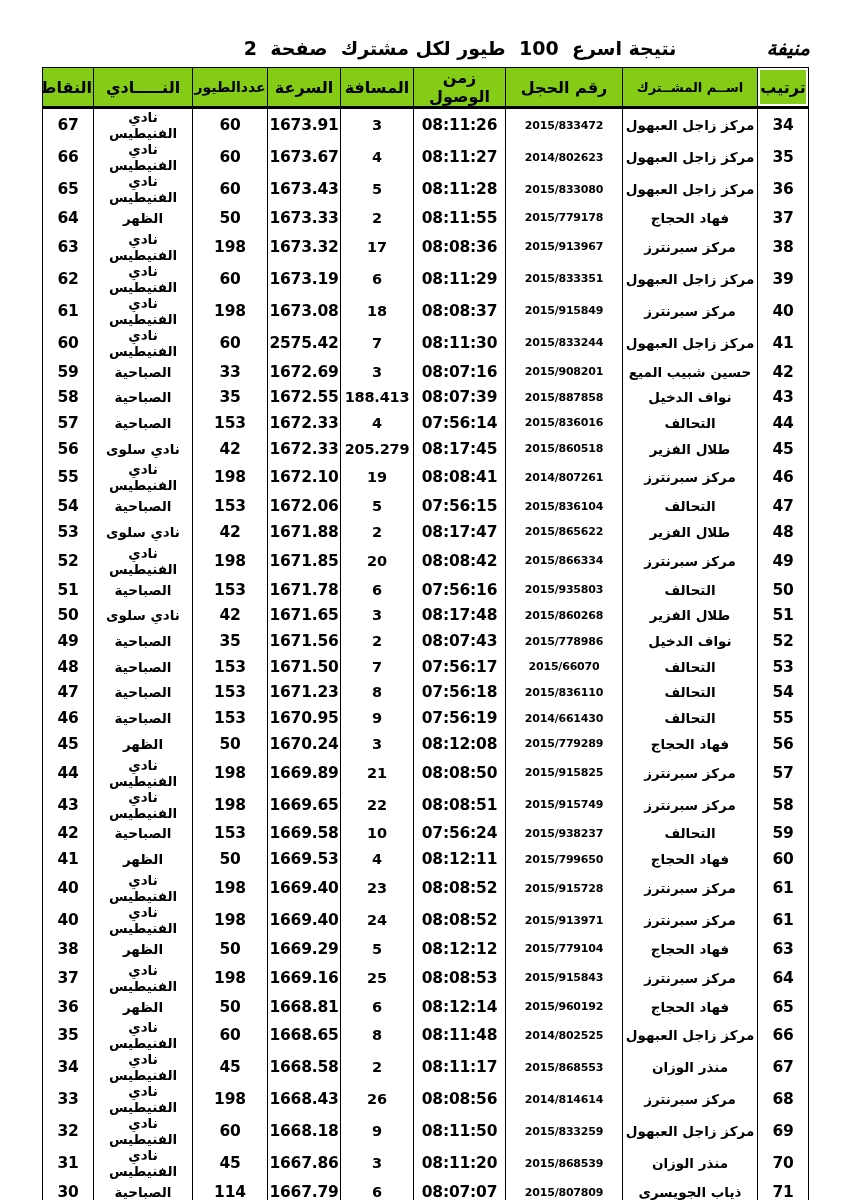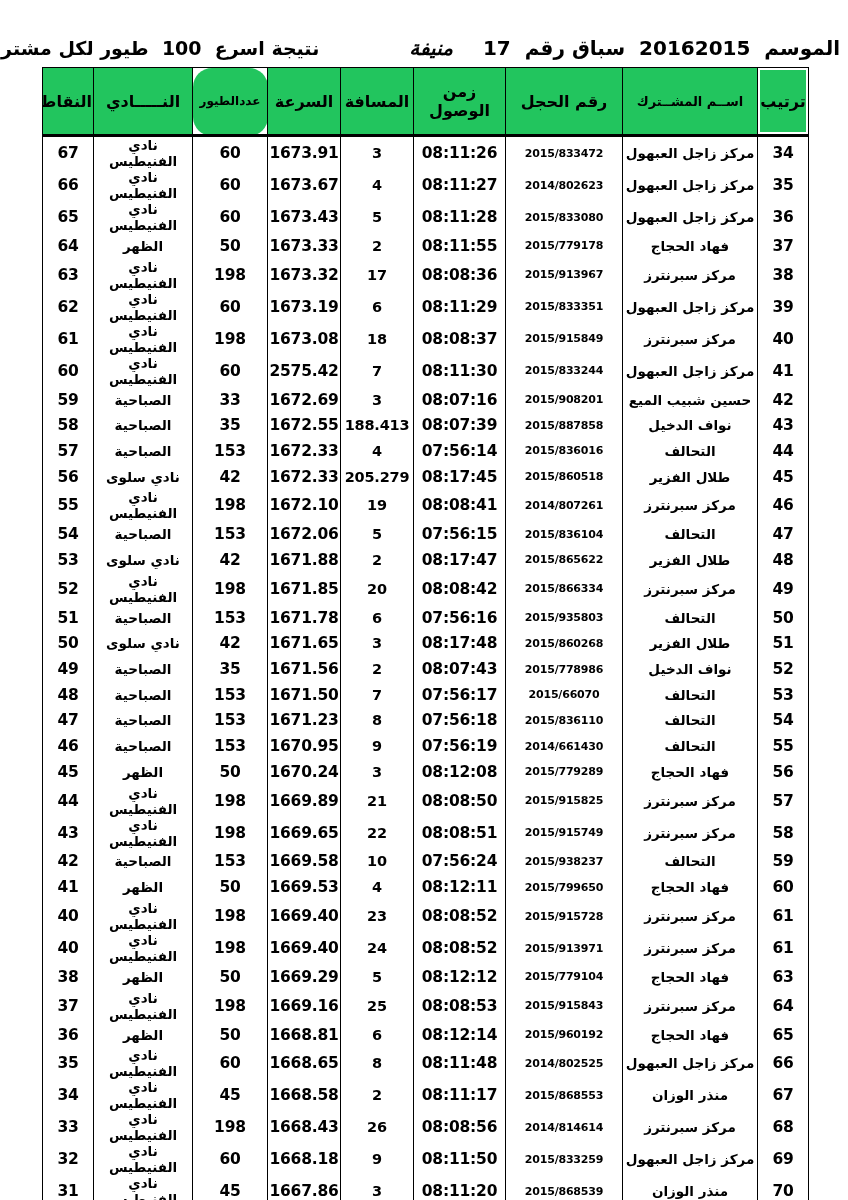--- a/index.html
+++ b/index.html
@@ -34,34 +34,34 @@
   table.results {
     direction: rtl;
     border-collapse: collapse;
     table-layout: fixed;
     width: 766px;
     margin: 7px 0 0 42px;
     border: 1px solid #000;
     border-bottom: 2px solid #000;
   }
   table.results th {
-    background: #22c55e;
+    background: #84cc16;
     border: 1px solid #000;
     border-bottom: 3px solid #000;
     height: 38px;
     font-size: 16px;
     font-weight: bold;
-    padding: 14px 1px;
+    padding: 0 1px;
     text-align: center;
     overflow: hidden;
     color: #000;
   }
   table.results th.col-rank  { box-shadow: inset 0 0 0 2px #ffffff; }
   table.results th.col-name  { font-size: 13px; letter-spacing: -0.3px; }
-  table.results th.col-birds { font-size: 12px; border-radius: 19px; }
+  table.results th.col-birds { font-size: 14px; }
   table.results th.col-club  { letter-spacing: -0.5px; }
 
   table.results td {
     border-left: 1px solid #000;
     border-right: 1px solid #000;
     border-top: none;
     border-bottom: none;
     height: 25.7px;
     padding: 0 1px;
     text-align: center;
@@ -79,21 +79,20 @@
   td.col-ring { font-size: 11px; }
   td.col-distance { font-size: 14.5px; }
   td.col-name, td.col-club { font-size: 13.5px; letter-spacing: -0.2px; }
 </style>
 </head>
 <body>
 
 <div class="page">
 
   <div class="title-bar">
-    <span class="seg-season">الموسم  20162015  سباق رقم  17</span>
     <span class="seg-location">منيفة</span>
     <span class="seg-result">نتيجة اسرع  100  طيور لكل مشترك  صفحة  2</span>
   </div>
 
   <table class="results">
     <colgroup>
       <col style="width:51px">
       <col style="width:135px">
       <col style="width:117px">
       <col style="width:92px">

